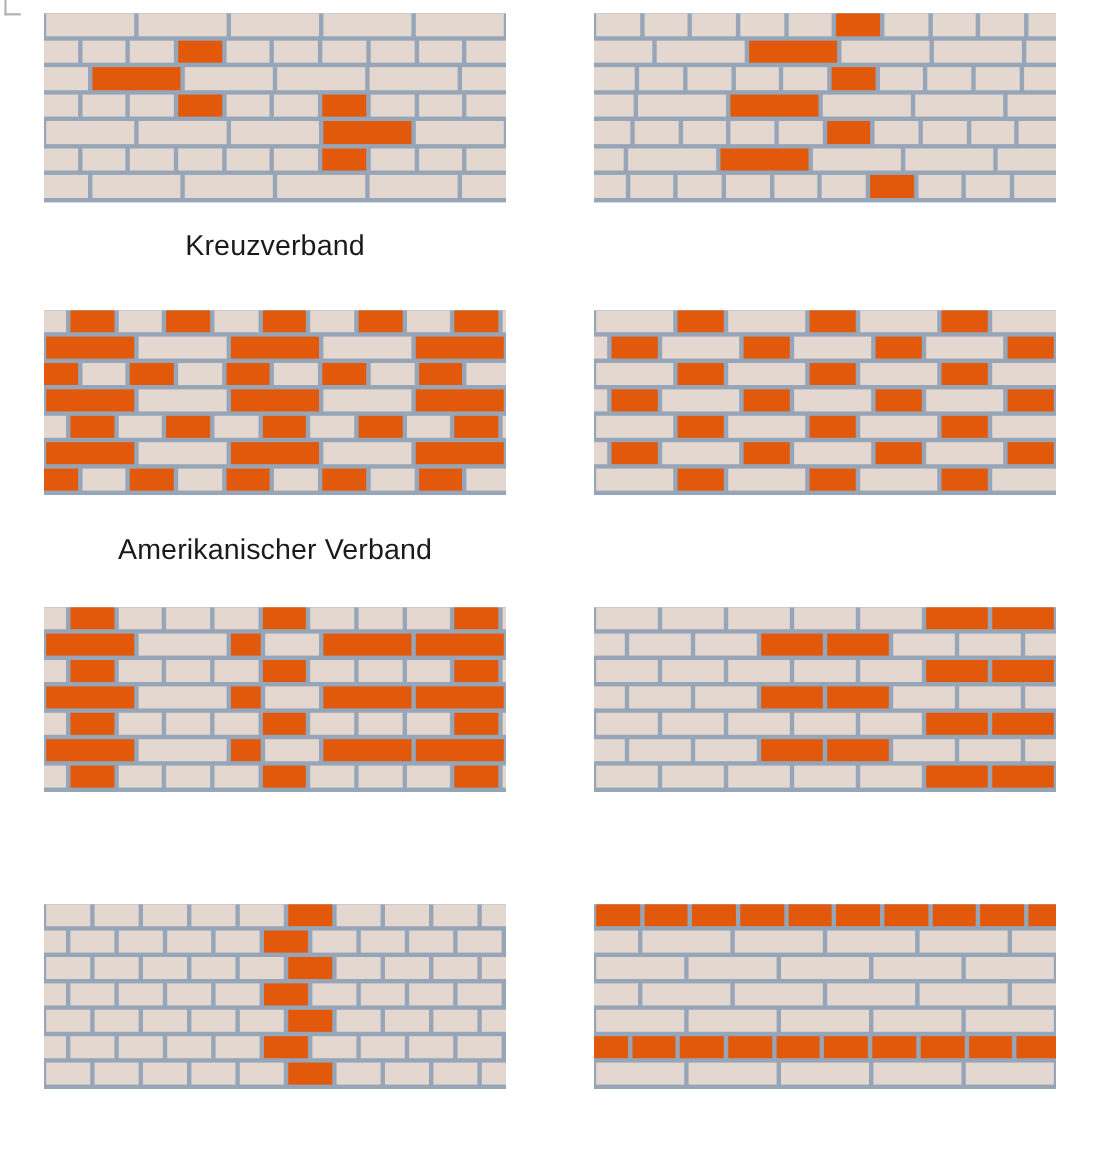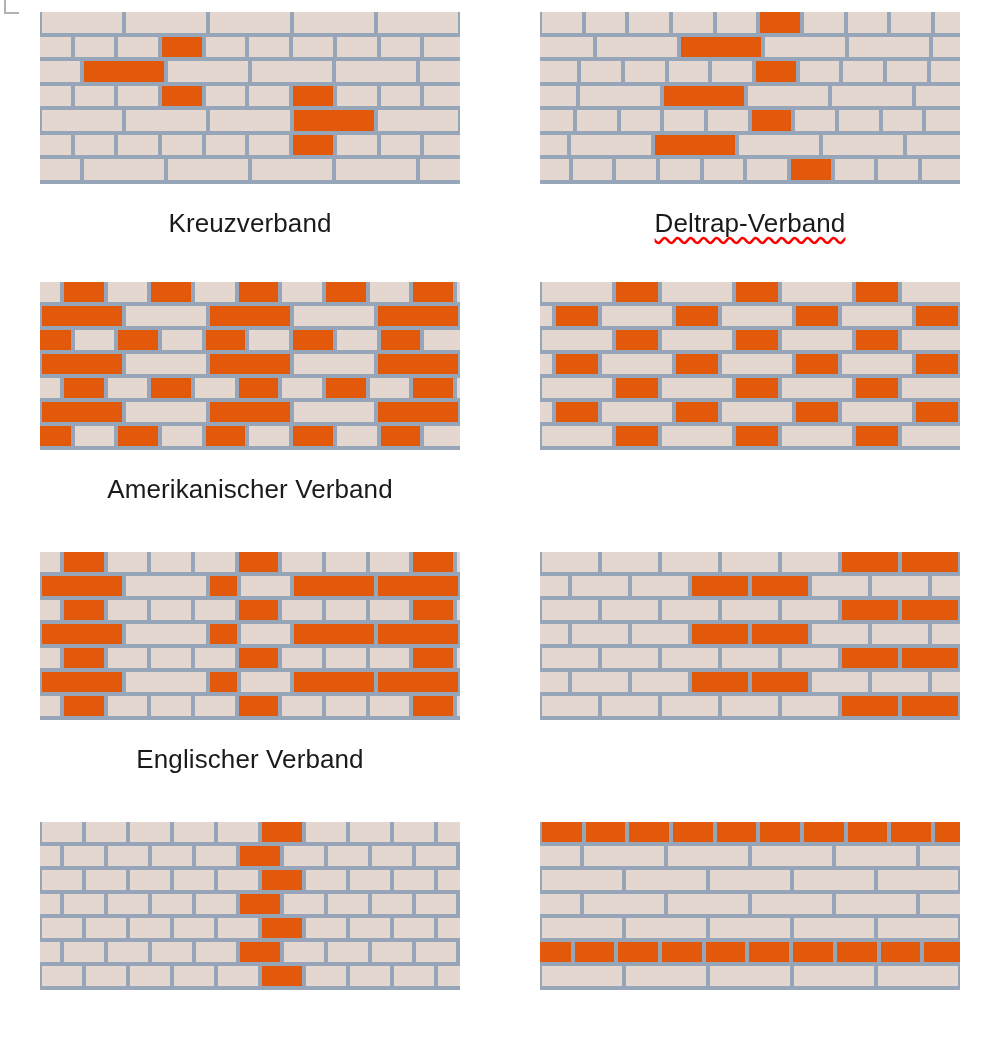--- a/index.html
+++ b/index.html
@@ -194,21 +194,20 @@
           <div class="brick stone" style="left: 76.256px; top: 147.429px; width: 39.68px; height: 20.5714px;"></div>
           <div class="brick stone" style="left: 119.936px; top: 147.429px; width: 39.68px; height: 20.5714px;"></div>
           <div class="brick stone" style="left: 163.616px; top: 147.429px; width: 39.68px; height: 20.5714px;"></div>
           <div class="brick stone" style="left: 207.296px; top: 147.429px; width: 39.68px; height: 20.5714px;"></div>
           <div class="brick accent" style="left: 250.976px; top: 147.429px; width: 39.68px; height: 20.5714px;"></div>
           <div class="brick stone" style="left: 294.656px; top: 147.429px; width: 39.68px; height: 20.5714px;"></div>
           <div class="brick stone" style="left: 338.336px; top: 147.429px; width: 39.68px; height: 20.5714px;"></div>
           <div class="brick stone" style="left: 382.016px; top: 147.429px; width: 37.984px; height: 20.5714px;"></div>
         </div>
       </div>
-      <div class="caption misspelled" style="margin-top: 26px;">Deltrap-Verband</div>
     </div>
     <div class="cell">
       <div style="margin-top: 14px;">
         <div class="wall" style="width: 420px; height: 168px;">
           <div class="brick stone" style="left: 0px; top: 0px; width: 19.84px; height: 20px;"></div>
           <div class="brick accent" style="left: 23.84px; top: 0px; width: 39.68px; height: 20px;"></div>
           <div class="brick stone" style="left: 67.52px; top: 0px; width: 39.68px; height: 20px;"></div>
           <div class="brick accent" style="left: 111.2px; top: 0px; width: 39.68px; height: 20px;"></div>
           <div class="brick stone" style="left: 154.88px; top: 0px; width: 39.68px; height: 20px;"></div>
           <div class="brick accent" style="left: 198.56px; top: 0px; width: 39.68px; height: 20px;"></div>
@@ -258,21 +257,21 @@
           <div class="brick accent" style="left: 78.44px; top: 144px; width: 39.68px; height: 20px;"></div>
           <div class="brick stone" style="left: 122.12px; top: 144px; width: 39.68px; height: 20px;"></div>
           <div class="brick accent" style="left: 165.8px; top: 144px; width: 39.68px; height: 20px;"></div>
           <div class="brick stone" style="left: 209.48px; top: 144px; width: 39.68px; height: 20px;"></div>
           <div class="brick accent" style="left: 253.16px; top: 144px; width: 39.68px; height: 20px;"></div>
           <div class="brick stone" style="left: 296.84px; top: 144px; width: 39.68px; height: 20px;"></div>
           <div class="brick accent" style="left: 340.52px; top: 144px; width: 39.68px; height: 20px;"></div>
           <div class="brick stone" style="left: 384.2px; top: 144px; width: 35.8px; height: 20px;"></div>
         </div>
       </div>
-      <div class="caption" style="margin-top: 26px;">Amerikanischer Verband</div>
+      <div class="caption" style="margin-top: 36px;">Amerikanischer Verband</div>
     </div>
     <div class="cell">
       <div style="margin-top: 14px;">
         <div class="wall" style="width: 420px; height: 168px;">
           <div class="brick stone" style="left: 2px; top: 0px; width: 70.4px; height: 20px;"></div>
           <div class="brick accent" style="left: 76.4px; top: 0px; width: 41.6px; height: 20px;"></div>
           <div class="brick stone" style="left: 122px; top: 0px; width: 70.4px; height: 20px;"></div>
           <div class="brick accent" style="left: 196.4px; top: 0px; width: 41.6px; height: 20px;"></div>
           <div class="brick stone" style="left: 242px; top: 0px; width: 70.4px; height: 20px;"></div>
           <div class="brick accent" style="left: 316.4px; top: 0px; width: 41.6px; height: 20px;"></div>
@@ -385,21 +384,20 @@
           <div class="brick stone" style="left: 111.2px; top: 144px; width: 39.68px; height: 20px;"></div>
           <div class="brick stone" style="left: 154.88px; top: 144px; width: 39.68px; height: 20px;"></div>
           <div class="brick accent" style="left: 198.56px; top: 144px; width: 39.68px; height: 20px;"></div>
           <div class="brick stone" style="left: 242.24px; top: 144px; width: 39.68px; height: 20px;"></div>
           <div class="brick stone" style="left: 285.92px; top: 144px; width: 39.68px; height: 20px;"></div>
           <div class="brick stone" style="left: 329.6px; top: 144px; width: 39.68px; height: 20px;"></div>
           <div class="brick accent" style="left: 373.28px; top: 144px; width: 39.68px; height: 20px;"></div>
           <div class="brick stone" style="left: 416.96px; top: 144px; width: 3.04px; height: 20px;"></div>
         </div>
       </div>
-      <div class="caption" style="margin-top: 26px;">Englischer Verband</div>
     </div>
     <div class="cell">
       <div style="margin-top: 14px;">
         <div class="wall" style="width: 420px; height: 168px;">
           <div class="brick stone" style="left: 2px; top: 0px; width: 56px; height: 20px;"></div>
           <div class="brick stone" style="left: 62px; top: 0px; width: 56px; height: 20px;"></div>
           <div class="brick stone" style="left: 122px; top: 0px; width: 56px; height: 20px;"></div>
           <div class="brick stone" style="left: 182px; top: 0px; width: 56px; height: 20px;"></div>
           <div class="brick stone" style="left: 242px; top: 0px; width: 56px; height: 20px;"></div>
           <div class="brick accent" style="left: 302px; top: 0px; width: 56px; height: 20px;"></div>

